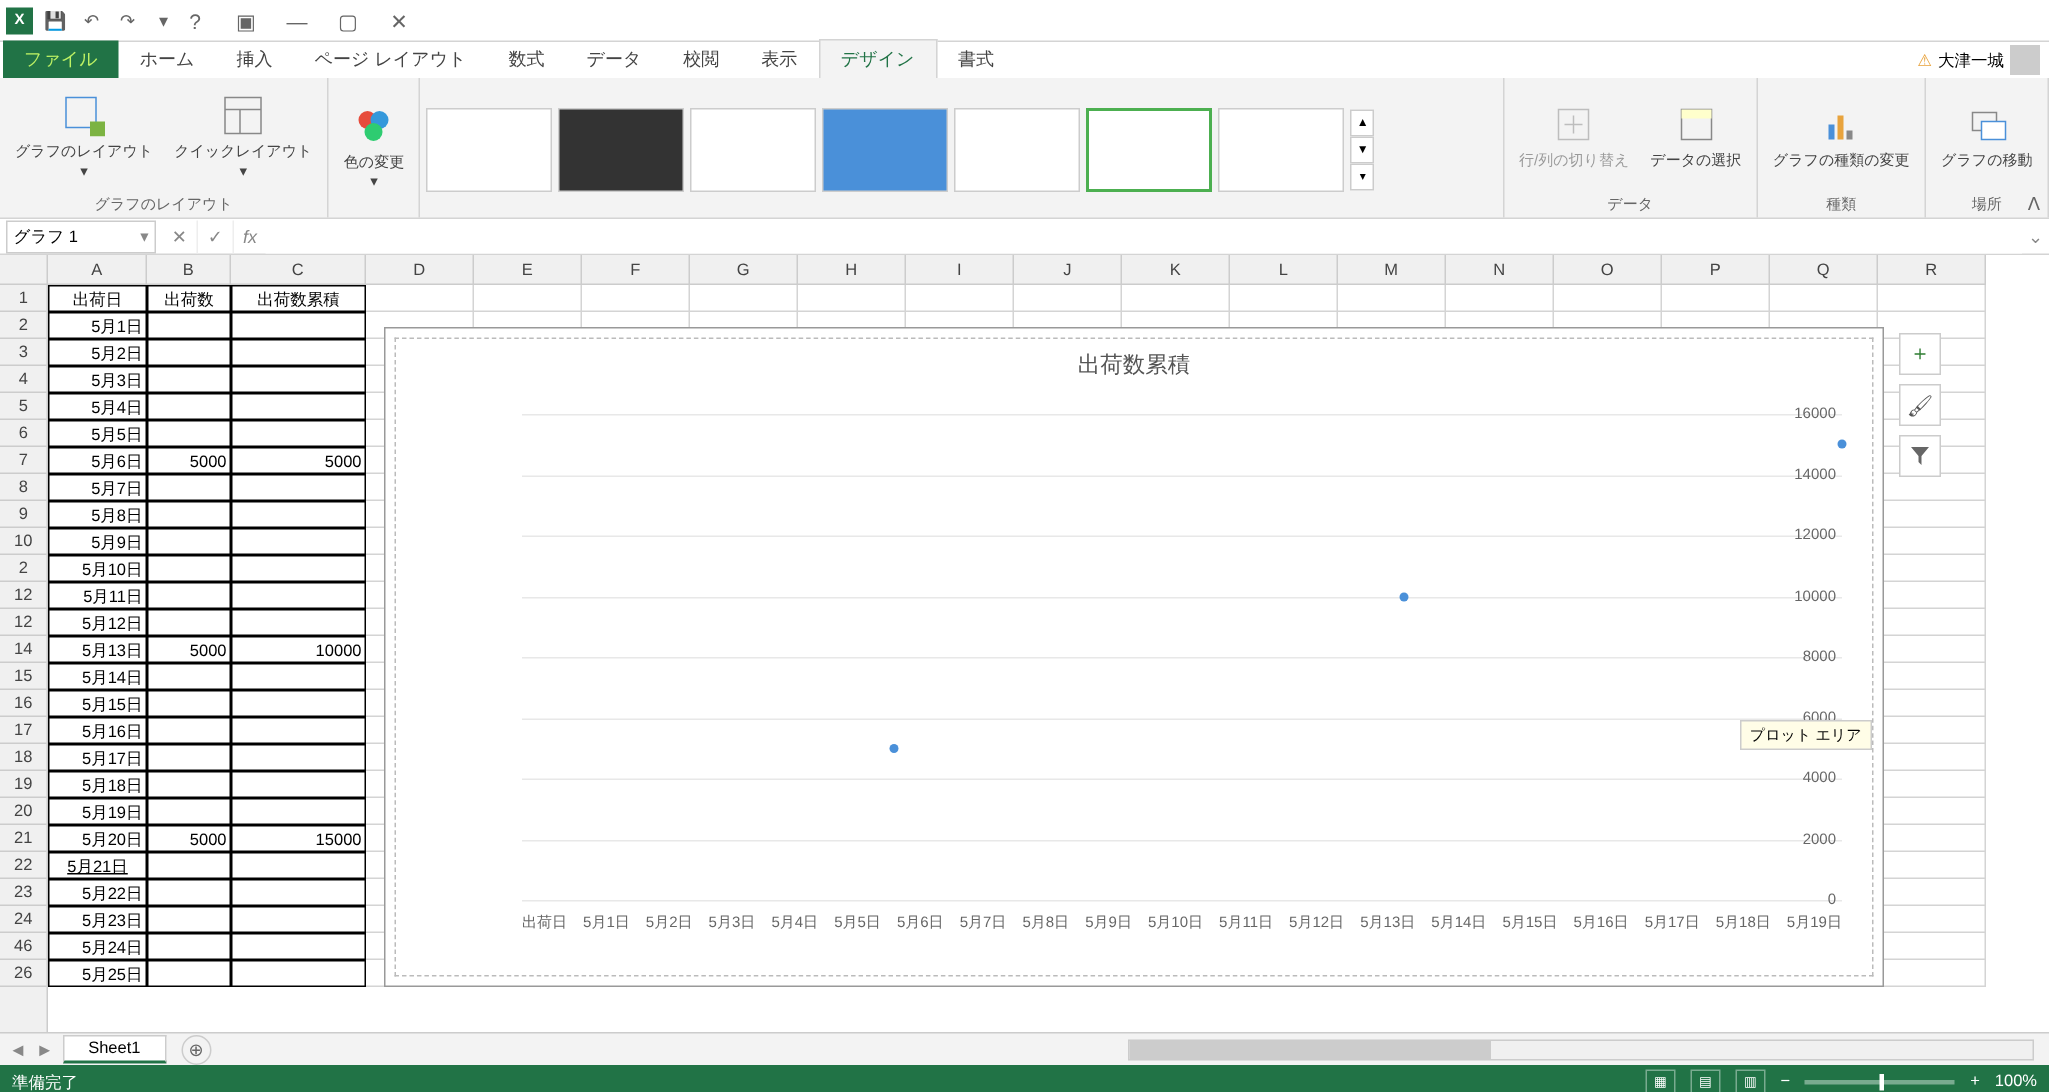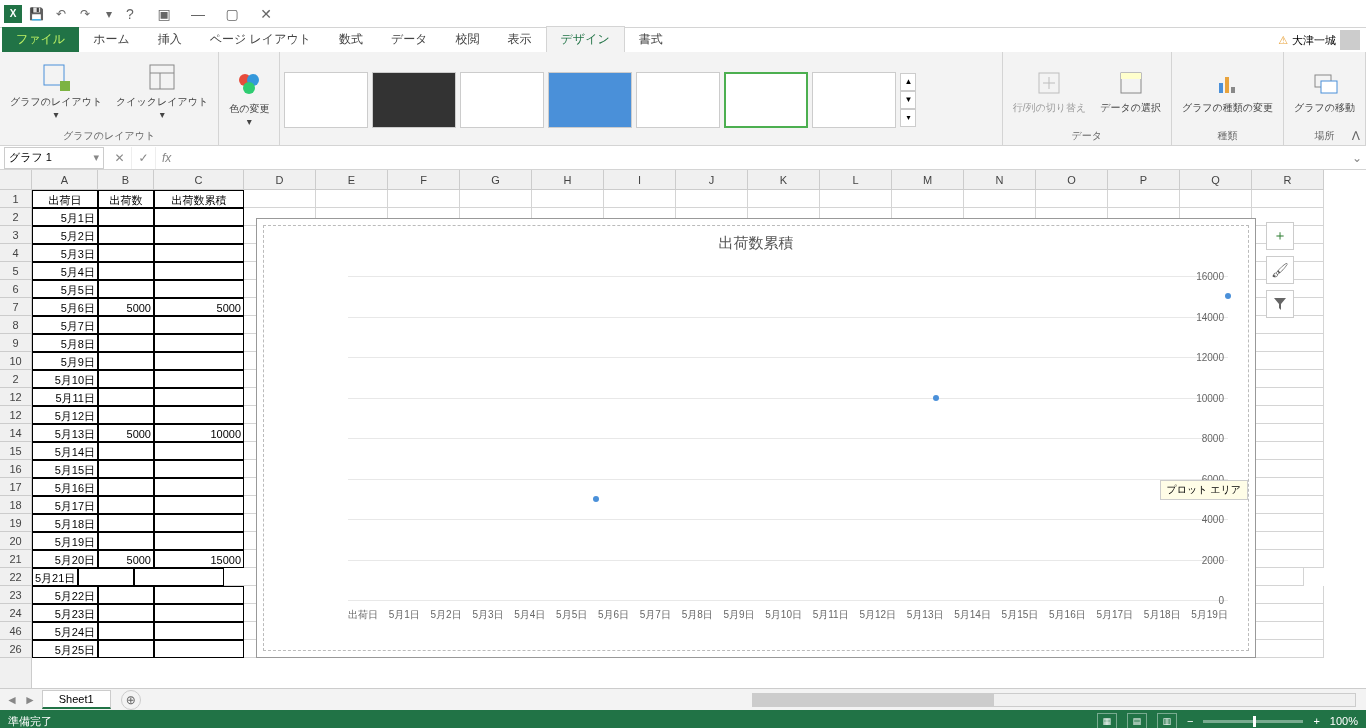--- a/index.html
+++ b/index.html
@@ -725,21 +725,21 @@
               <div class="cell" style="width: 72px;"></div>
               <div class="cell" style="width: 72px;"></div>
               <div class="cell" style="width: 72px;"></div>
               <div class="cell" style="width: 72px;"></div>
               <div class="cell" style="width: 72px;"></div>
               <div class="cell" style="width: 72px;"></div>
               <div class="cell" style="width: 72px;"></div>
               <div class="cell" style="width: 72px;"></div>
             </div>
             <div class="cell-row">
-              <div class="cell data bordered" style="width: 46px; text-align: left;">5月21日</div>
+              <div class="cell data bordered" style="width: 66px; text-align: center; text-decoration: underline;">5月21日</div>
               <div class="cell data bordered" style="width: 56px;"></div>
               <div class="cell data bordered" style="width: 90px;"></div>
               <div class="cell" style="width: 72px;"></div>
               <div class="cell" style="width: 72px;"></div>
               <div class="cell" style="width: 72px;"></div>
               <div class="cell" style="width: 72px;"></div>
               <div class="cell" style="width: 72px;"></div>
               <div class="cell" style="width: 72px;"></div>
               <div class="cell" style="width: 72px;"></div>
               <div class="cell" style="width: 72px;"></div>

